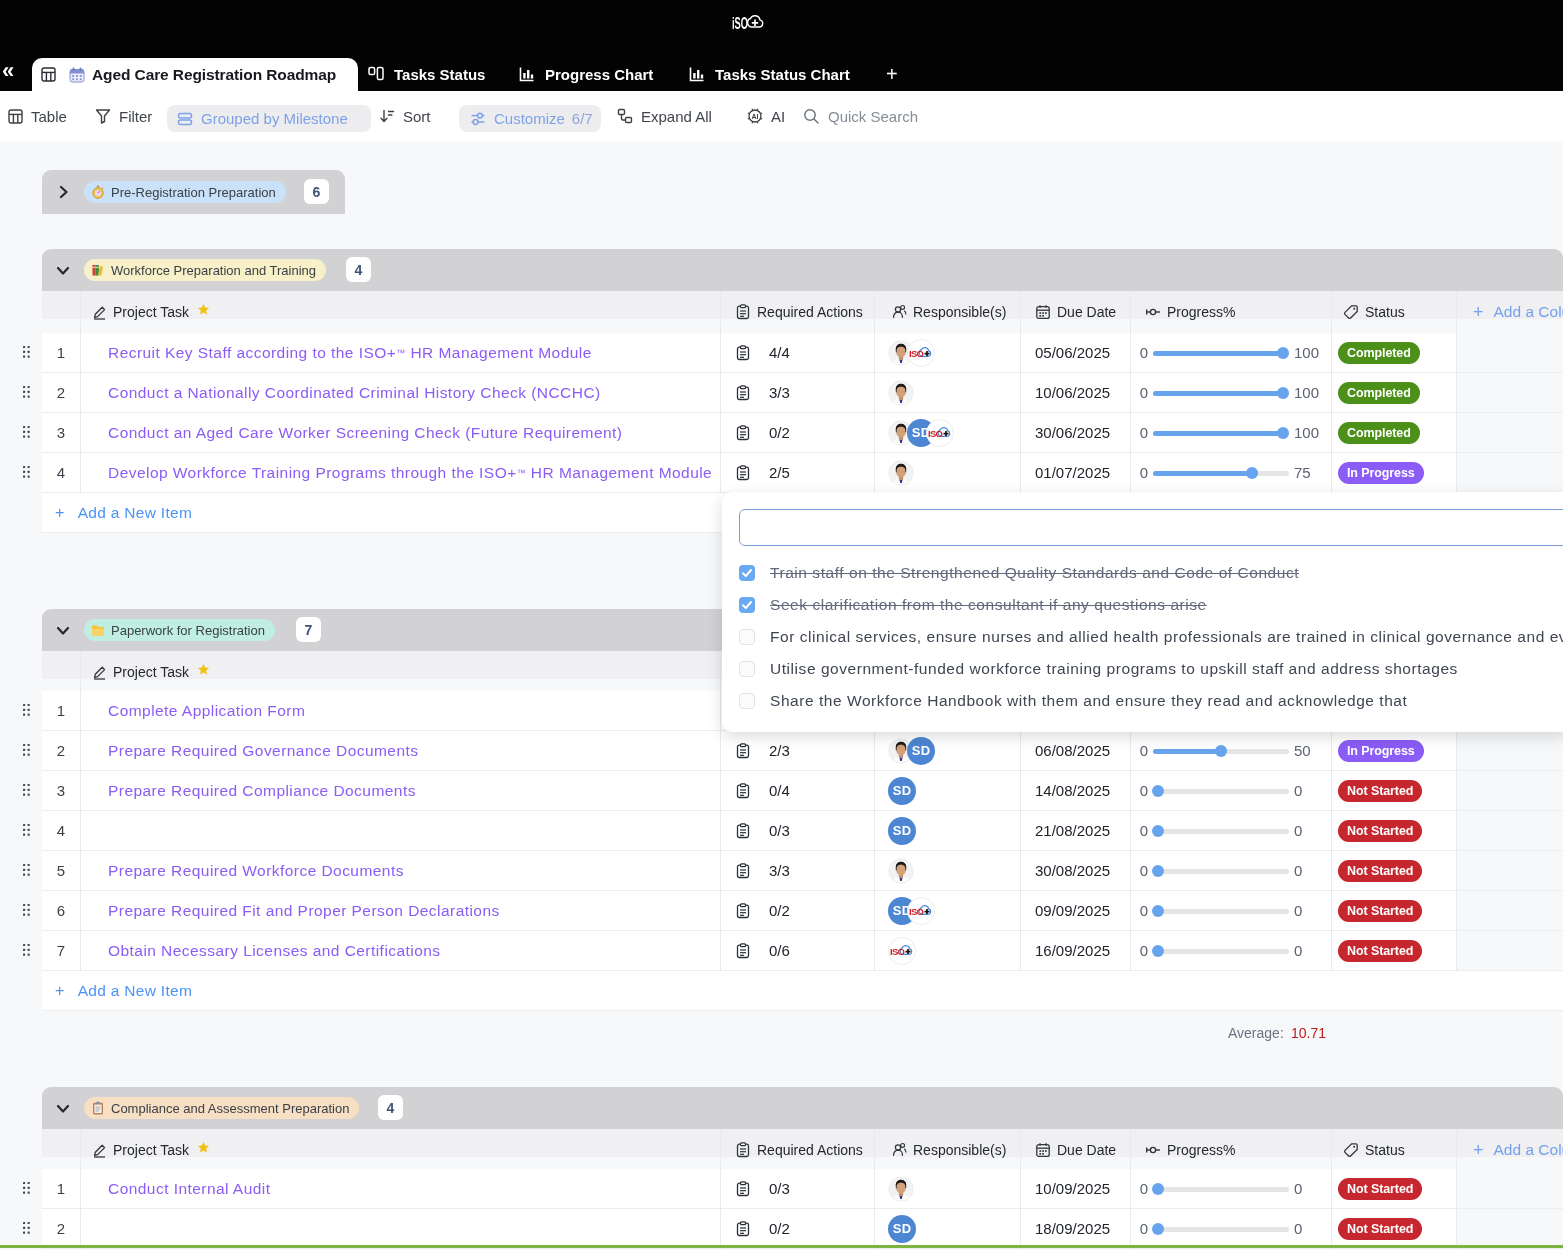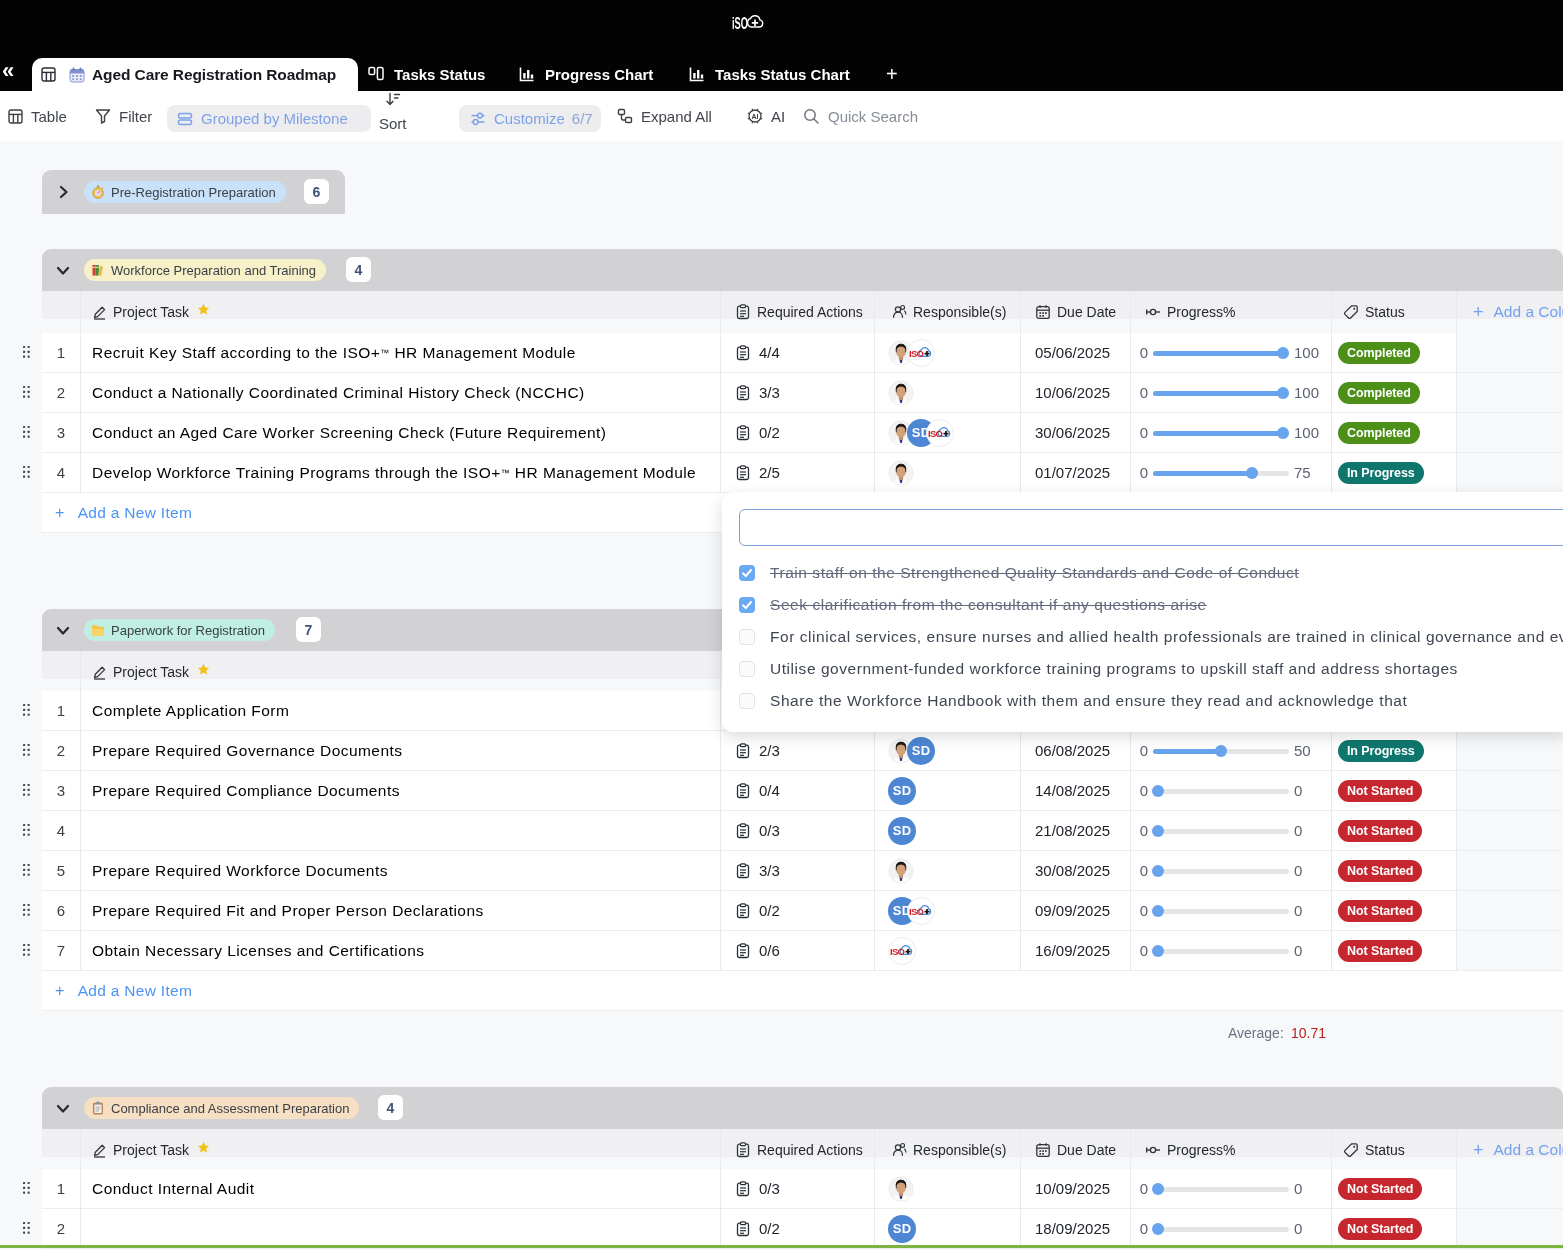--- a/index.html
+++ b/index.html
@@ -13,35 +13,35 @@
 .tbpill { position:absolute; top:14px; height:27px; border-radius:8px; background:#ededef; display:flex; align-items:center; gap:8px; font-size:15px; color:#7da2e8; }
 .ghead { position:absolute; left:42px; background:#d2d2d4; border-radius:9px 9px 0 0; display:flex; align-items:center; }
 .gpill { height:22px; border-radius:11px; display:flex; align-items:center; font-size:13px; color:#3b4047; padding:0 10px 0 7px; gap:6px; white-space:nowrap; }
 .gbadge { background:#fff; border-radius:6px; width:25px; height:25px; display:flex; align-items:center; justify-content:center; font-size:14px; font-weight:700; color:#3f5377; }
 .chev { width:42px; display:flex; justify-content:center; flex:0 0 42px; }
 .colhead { position:absolute; left:42px; width:1521px; height:28px; background:#f0f0f2; }
 .hc { position:absolute; top:0; height:42px; display:flex; align-items:center; gap:6px; font-size:14px; color:#23282f; white-space:nowrap; }
 .row { position:absolute; left:42px; width:1521px; height:40px; background:#fff; border-bottom:1px solid #ebedee; }
 .cell { position:absolute; top:0; height:39px; display:flex; align-items:center; }
 .num { left:0; width:38px; justify-content:center; font-size:15px; color:#3c4149; }
-.task { left:50px; font-size:15.5px; color:#000000; white-space:nowrap; letter-spacing:0.45px; }
-.ract { left:693px; gap:8px; font-size:15px; color:#20242b; }
+.task { left:66px; font-size:15.5px; color:#8b5cf6; white-space:nowrap; letter-spacing:0.45px; }
+.ract { left:693px; gap:18px; font-size:15px; color:#20242b; }
 .due { left:993px; font-size:15px; color:#20242b; }
 .vline { position:absolute; top:0; width:1px; background:#e9eaec; }
 .addcolbg { position:absolute; left:1414px; top:0; width:107px; height:39px; background:#f7f8f9; }
 .addrow { position:absolute; left:42px; width:1521px; height:40px; background:#fff; border-bottom:1px solid #ebedee; display:flex; align-items:center; color:#4b94f5; font-size:15.5px; white-space:nowrap; letter-spacing:0.3px; }
 .drag { position:absolute; left:-25px; width:18px; height:39px; display:flex; align-items:center; justify-content:center; }
 .prog0 { position:absolute; left:1088px; width:18px; top:0; height:39px; display:flex; align-items:center; justify-content:flex-end; font-size:15px; color:#5a6170; }
 .ptrack { position:absolute; left:1111px; top:17.5px; width:136px; height:5px; border-radius:3px; background:#e4e5e7; }
 .pfill { position:absolute; left:0; top:0; height:5px; border-radius:3px; background:#68a4ee; }
 .pthumb { position:absolute; top:-3.5px; width:12px; height:12px; border-radius:50%; background:#68a4ee; }
 .pval { position:absolute; left:1252px; top:0; height:39px; display:flex; align-items:center; font-size:15px; color:#5a6170; }
 .spill { position:absolute; left:1296px; top:9px; height:22px; border-radius:11px; padding:0 9px; display:flex; align-items:center; color:#fff; font-size:12.5px; font-weight:700; letter-spacing:-0.1px; }
 .s-done { background:#4c9019; }
-.s-prog { background:#0f766e; }
+.s-prog { background:#8b5cf6; }
 .s-not { background:#c6262d; }
 .avwrap { position:absolute; left:846px; top:5.5px; height:28px; }
 .av { position:absolute; top:0; width:28px; height:28px; border-radius:50%; }
 #popup { position:absolute; left:722px; top:492px; width:845px; height:240px; background:#fff; border-radius:10px 0 0 10px; box-shadow:0 5px 16px rgba(0,0,0,0.14); z-index:30; }
 #popup .inp { position:absolute; left:17px; top:17px; width:830px; height:37px; border:1.5px solid #7c9fd9; border-radius:6px; background:#fff; }
 .pitem { position:absolute; left:17px; display:flex; align-items:center; gap:15px; height:20px; }
 .ptxt { font-size:15.5px; letter-spacing:0.55px; color:#3f4552; white-space:nowrap; }
 .strike { color:#62697a; text-decoration:line-through; }
 .cb { width:16px; height:16px; border-radius:4px; flex:0 0 16px; }
 .cb-on { background:#6aa9f4; display:flex; align-items:center; justify-content:center; }
@@ -129,21 +129,21 @@
       </svg>
       <span>Filter</span>
     </div>
 <div class="tbpill" style="left:167px;width:204px;padding-left:10px;">
       <svg width="16" height="16" viewBox="0 0 16 16" style="">
         <rect x="1.5" y="2.5" width="13" height="4.6" rx="2" fill="none" stroke="#7da2e8" stroke-width="1.5"></rect>
         <rect x="1.5" y="9" width="13" height="4.6" rx="2" fill="none" stroke="#7da2e8" stroke-width="1.5"></rect>
       </svg>
       <span>Grouped by Milestone</span>
     </div>
-<div class="tbi" style="left:379px;flex-direction:column;">
+<div class="tbi" style="left:379px;">
       <svg width="16" height="16" viewBox="0 0 16 16" style="">
         <path d="M5 2.5 v11 M5 13.5 l-3 -3.2 M5 13.5 l3 -3.2" fill="none" stroke="#3a4046" stroke-width="1.4" stroke-linecap="round" stroke-linejoin="round"></path>
         <path d="M9.5 3.5 h5 M9.5 7 h3.4" stroke="#3a4046" stroke-width="1.4" stroke-linecap="round"></path>
       </svg>
       <span>Sort</span>
     </div>
 <div class="tbpill" style="left:459px;width:142px;padding-left:11px;">
       <svg width="16" height="16" viewBox="0 0 16 16" style="">
         <line x1="1.5" y1="4.6" x2="14.5" y2="4.6" stroke="#7da2e8" stroke-width="1.5"></line>
         <circle cx="10" cy="4.6" r="2.4" fill="#ededef" stroke="#7da2e8" stroke-width="1.5"></circle>

